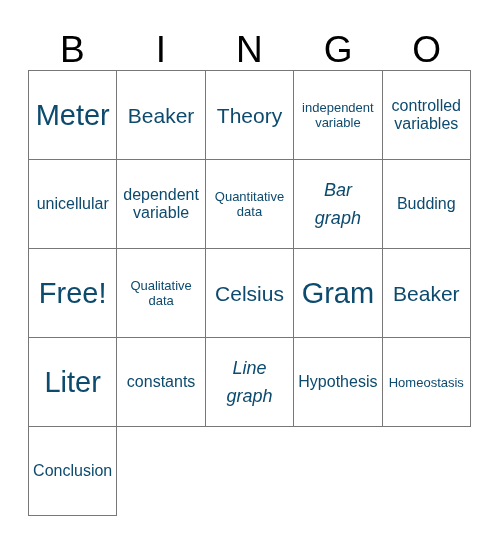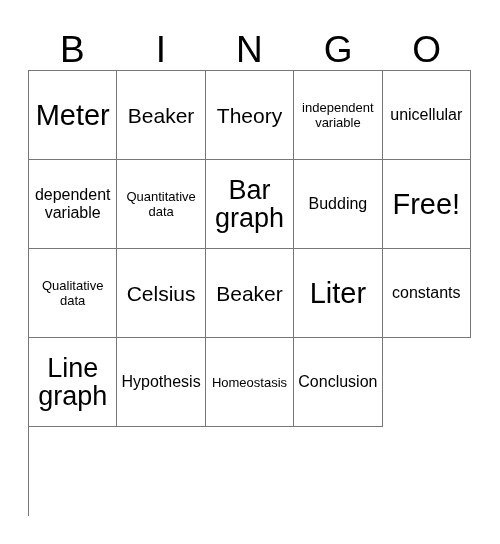--- a/index.html
+++ b/index.html
@@ -66,27 +66,27 @@
     align-items: center;
     justify-content: center;
     text-align: center;
     padding: 2px 3px;
     overflow: hidden;
     background: #ffffff;
   }
   .cell-text {
     display: block;
     width: 100%;
-    color: #000000;
+    color: #0c4a6e;
     font-weight: 400;
   }
 
   
   .sz-xl  { font-size: 29px; line-height: 31px; }
-  .sz-lg  { font-size: 27px; line-height: 28px; }
+  .sz-lg  { font-size: 18px; line-height: 28px; font-style: italic; }
   .sz-md  { font-size: 21px; line-height: 23px; }
   .sz-sm  { font-size: 16px; line-height: 18px; }
   .sz-xs  { font-size: 13px; line-height: 15px; }
   .sz-xxs { font-size: 12px; line-height: 14px; }
 </style>
 </head>
 <body>
 
 <div id="bingo-card">
 
@@ -105,20 +105,23 @@
       <div class="bingo-cell">
         <span class="cell-text sz-md">Beaker</span>
       </div>
       <div class="bingo-cell">
         <span class="cell-text sz-md">Theory</span>
       </div>
       <div class="bingo-cell">
         <span class="cell-text sz-xs">independent<br>variable</span>
       </div>
       <div class="bingo-cell">
+        <span class="cell-text sz-sm">controlled<br>variables</span>
+      </div>
+      <div class="bingo-cell">
         <span class="cell-text sz-sm">unicellular</span>
       </div>
       <div class="bingo-cell">
         <span class="cell-text sz-sm">dependent<br>variable</span>
       </div>
       <div class="bingo-cell">
         <span class="cell-text sz-xs">Quantitative<br>data</span>
       </div>
       <div class="bingo-cell">
         <span class="cell-text sz-lg">Bar<br>graph</span>
@@ -127,20 +130,23 @@
         <span class="cell-text sz-sm">Budding</span>
       </div>
       <div class="bingo-cell">
         <span class="cell-text sz-xl">Free!</span>
       </div>
       <div class="bingo-cell">
         <span class="cell-text sz-xs">Qualitative<br>data</span>
       </div>
       <div class="bingo-cell">
         <span class="cell-text sz-md">Celsius</span>
+      </div>
+      <div class="bingo-cell">
+        <span class="cell-text sz-xl">Gram</span>
       </div>
       <div class="bingo-cell">
         <span class="cell-text sz-md">Beaker</span>
       </div>
       <div class="bingo-cell">
         <span class="cell-text sz-xl">Liter</span>
       </div>
       <div class="bingo-cell">
         <span class="cell-text sz-sm">constants</span>
       </div>

